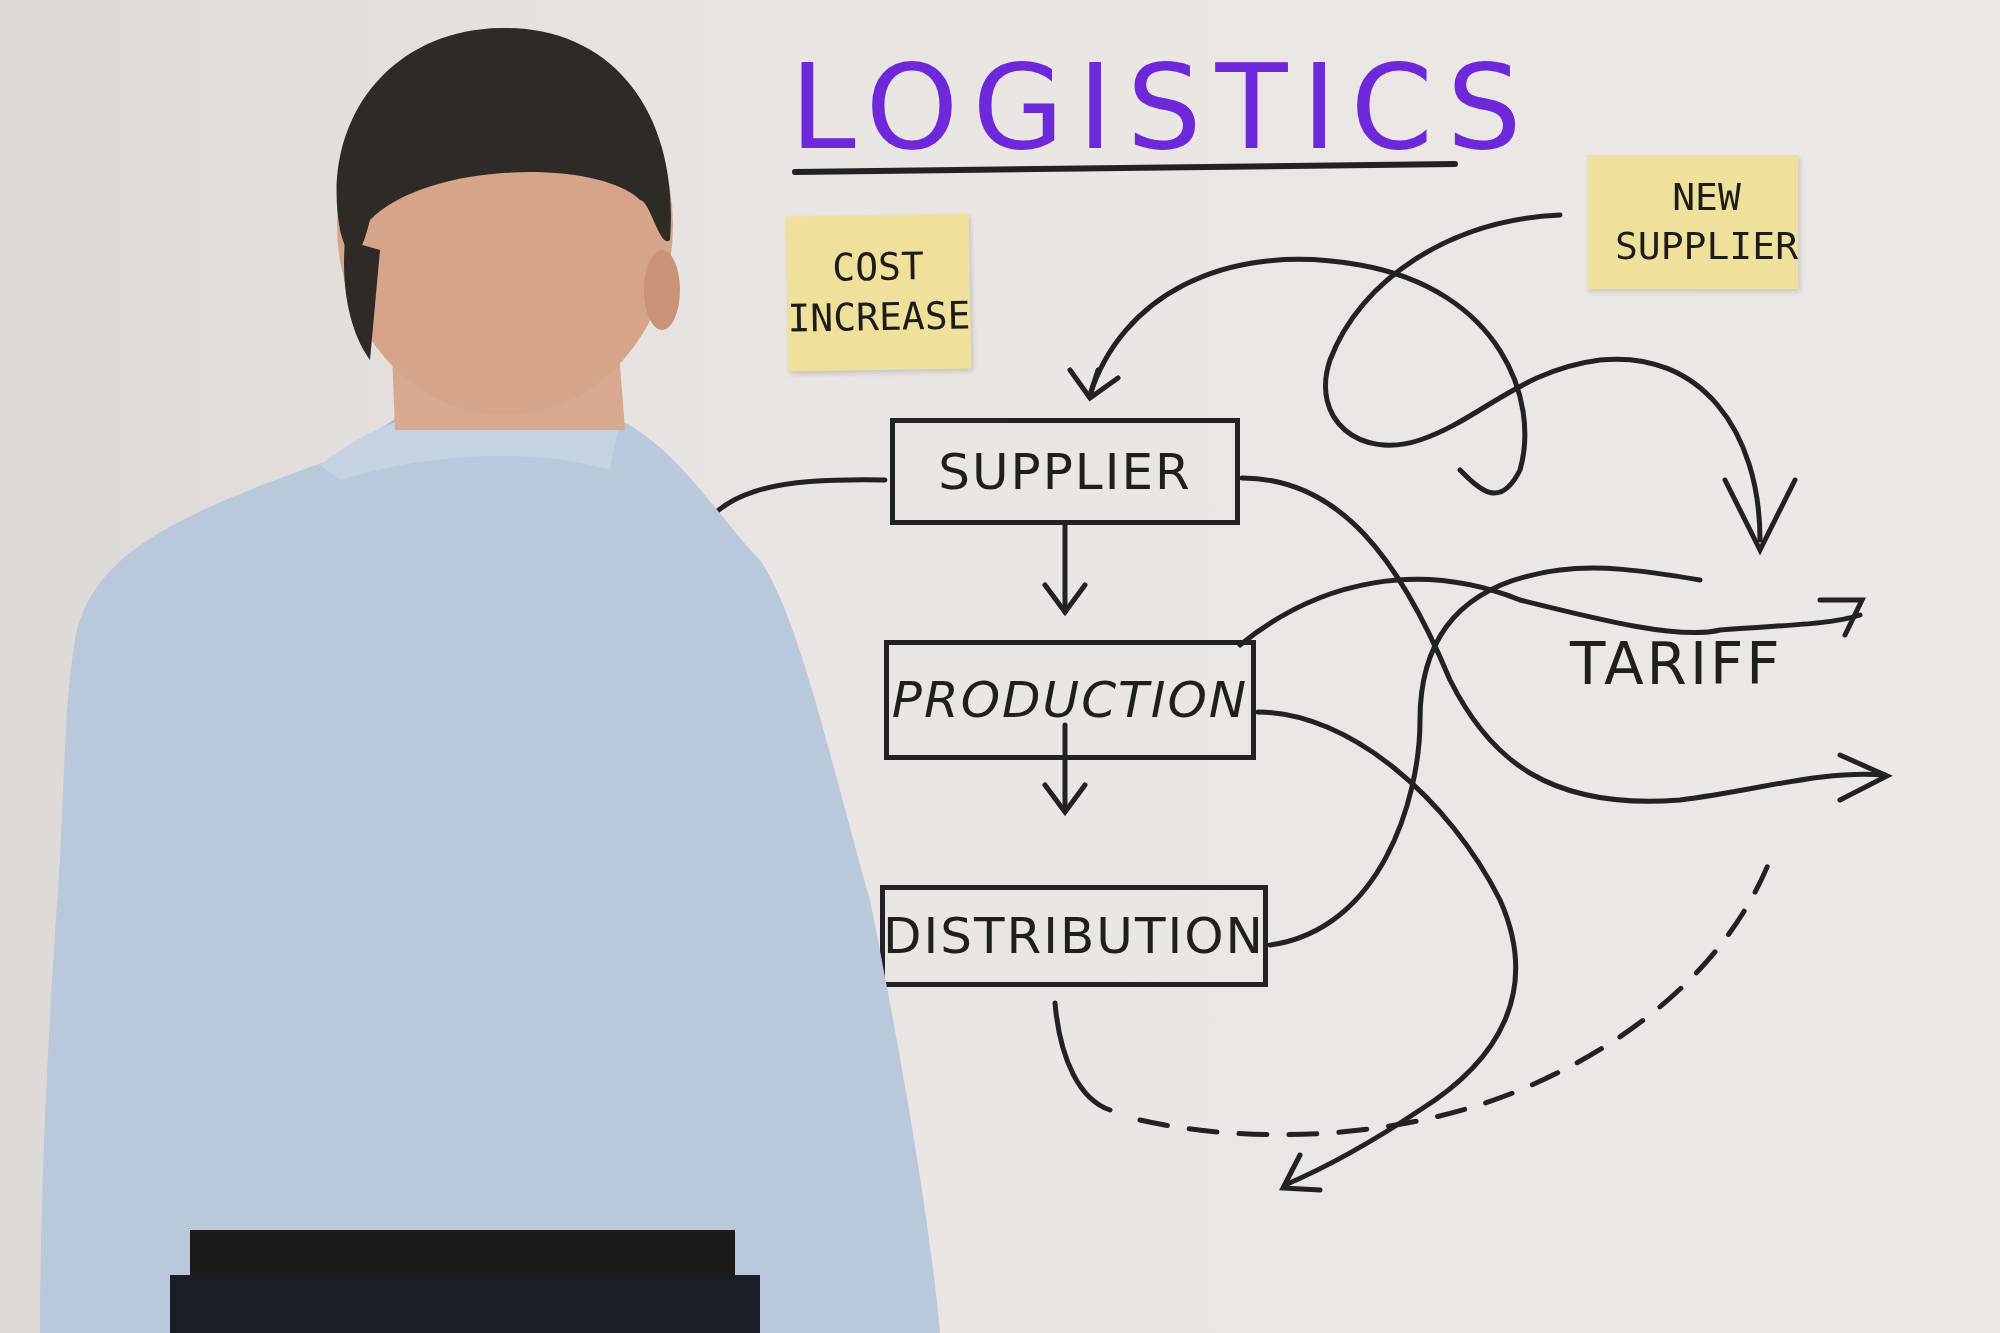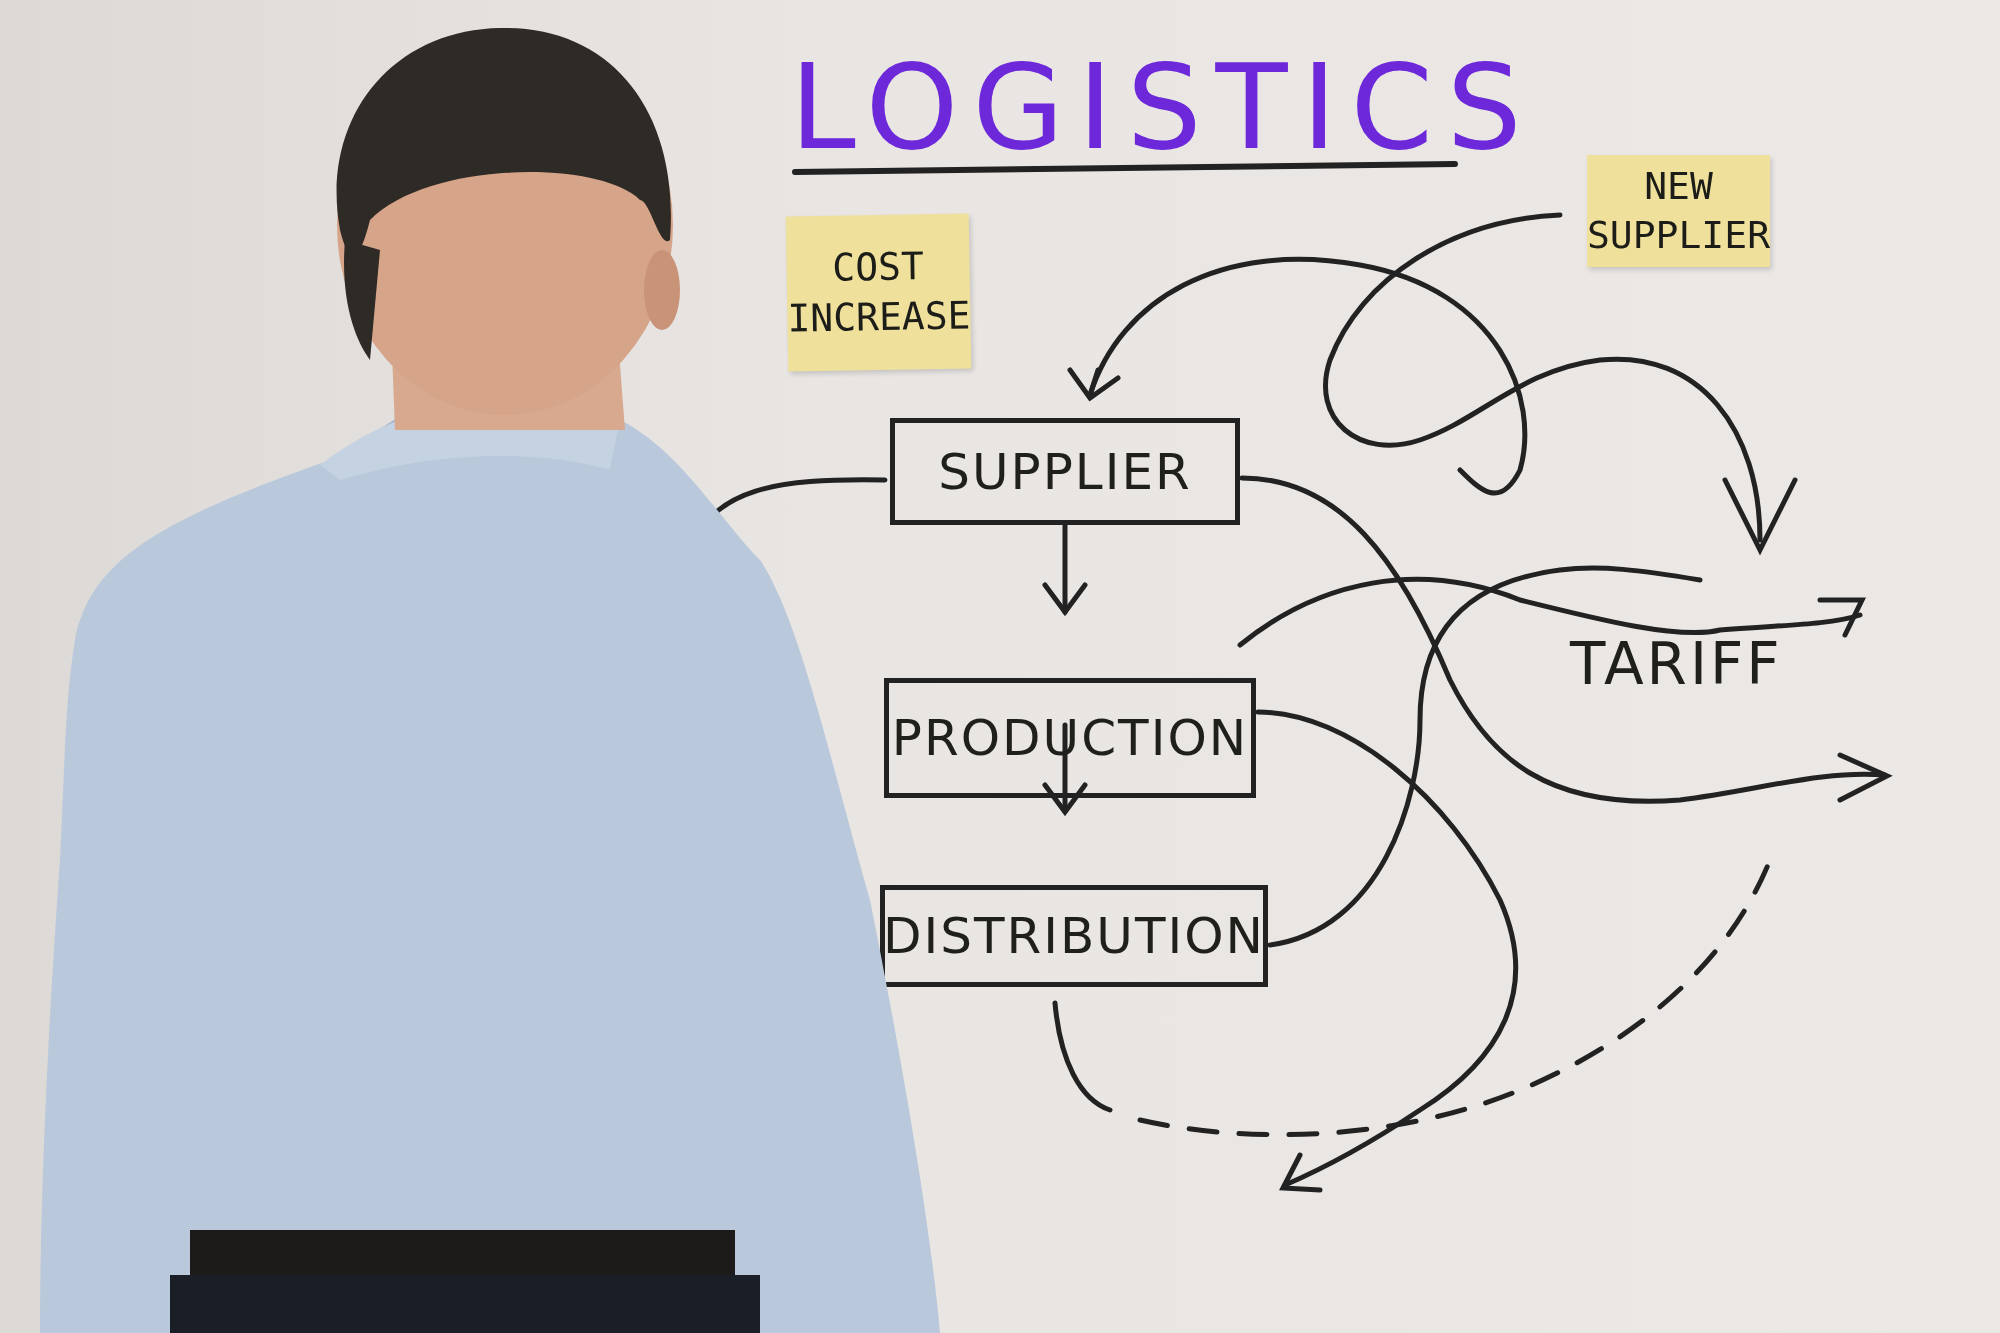--- a/index.html
+++ b/index.html
@@ -48,29 +48,29 @@
   <path d="M1055 1003 C1060 1060,1080 1100,1110 1110"></path>
   <path d="M1140 1120 C1250 1145,1400 1140,1520 1090 C1640 1040,1730 960,1770 860" stroke-dasharray="28 22"></path>
 </svg>
 
 <div class="title">LOGISTICS</div>
 
 <div class="sticky" style="left:787px;top:215px;width:183px;height:155px;transform:rotate(-1deg);">
   <span>COST</span>
   <span>INCREASE</span>
 </div>
-<div class="sticky" style="left:1587px;top:155px;width:183px;height:112px;">
+<div class="sticky" style="left:1587px;top:155px;width:183px;height:134px;padding-left:28px;">
   <span>NEW</span>
   <span>SUPPLIER</span>
 </div>
 
 <div class="box" style="left:890px;top:418px;width:350px;height:107px;">
     <span>SUPPLIER</span>
   </div>
-<div class="box" style="left:884px;top:678px;width:372px;height:120px;">
+<div class="box" style="left:884px;top:640px;width:372px;height:120px;font-style:italic;">
     <span>PRODUCTION</span>
   </div>
 <div class="box" style="left:880px;top:885px;width:388px;height:102px;">
     <span>DISTRIBUTION</span>
   </div>
 
 <div class="tariff">
   <div style="padding-left:10px">TARIFF</div>
 </div>
 

